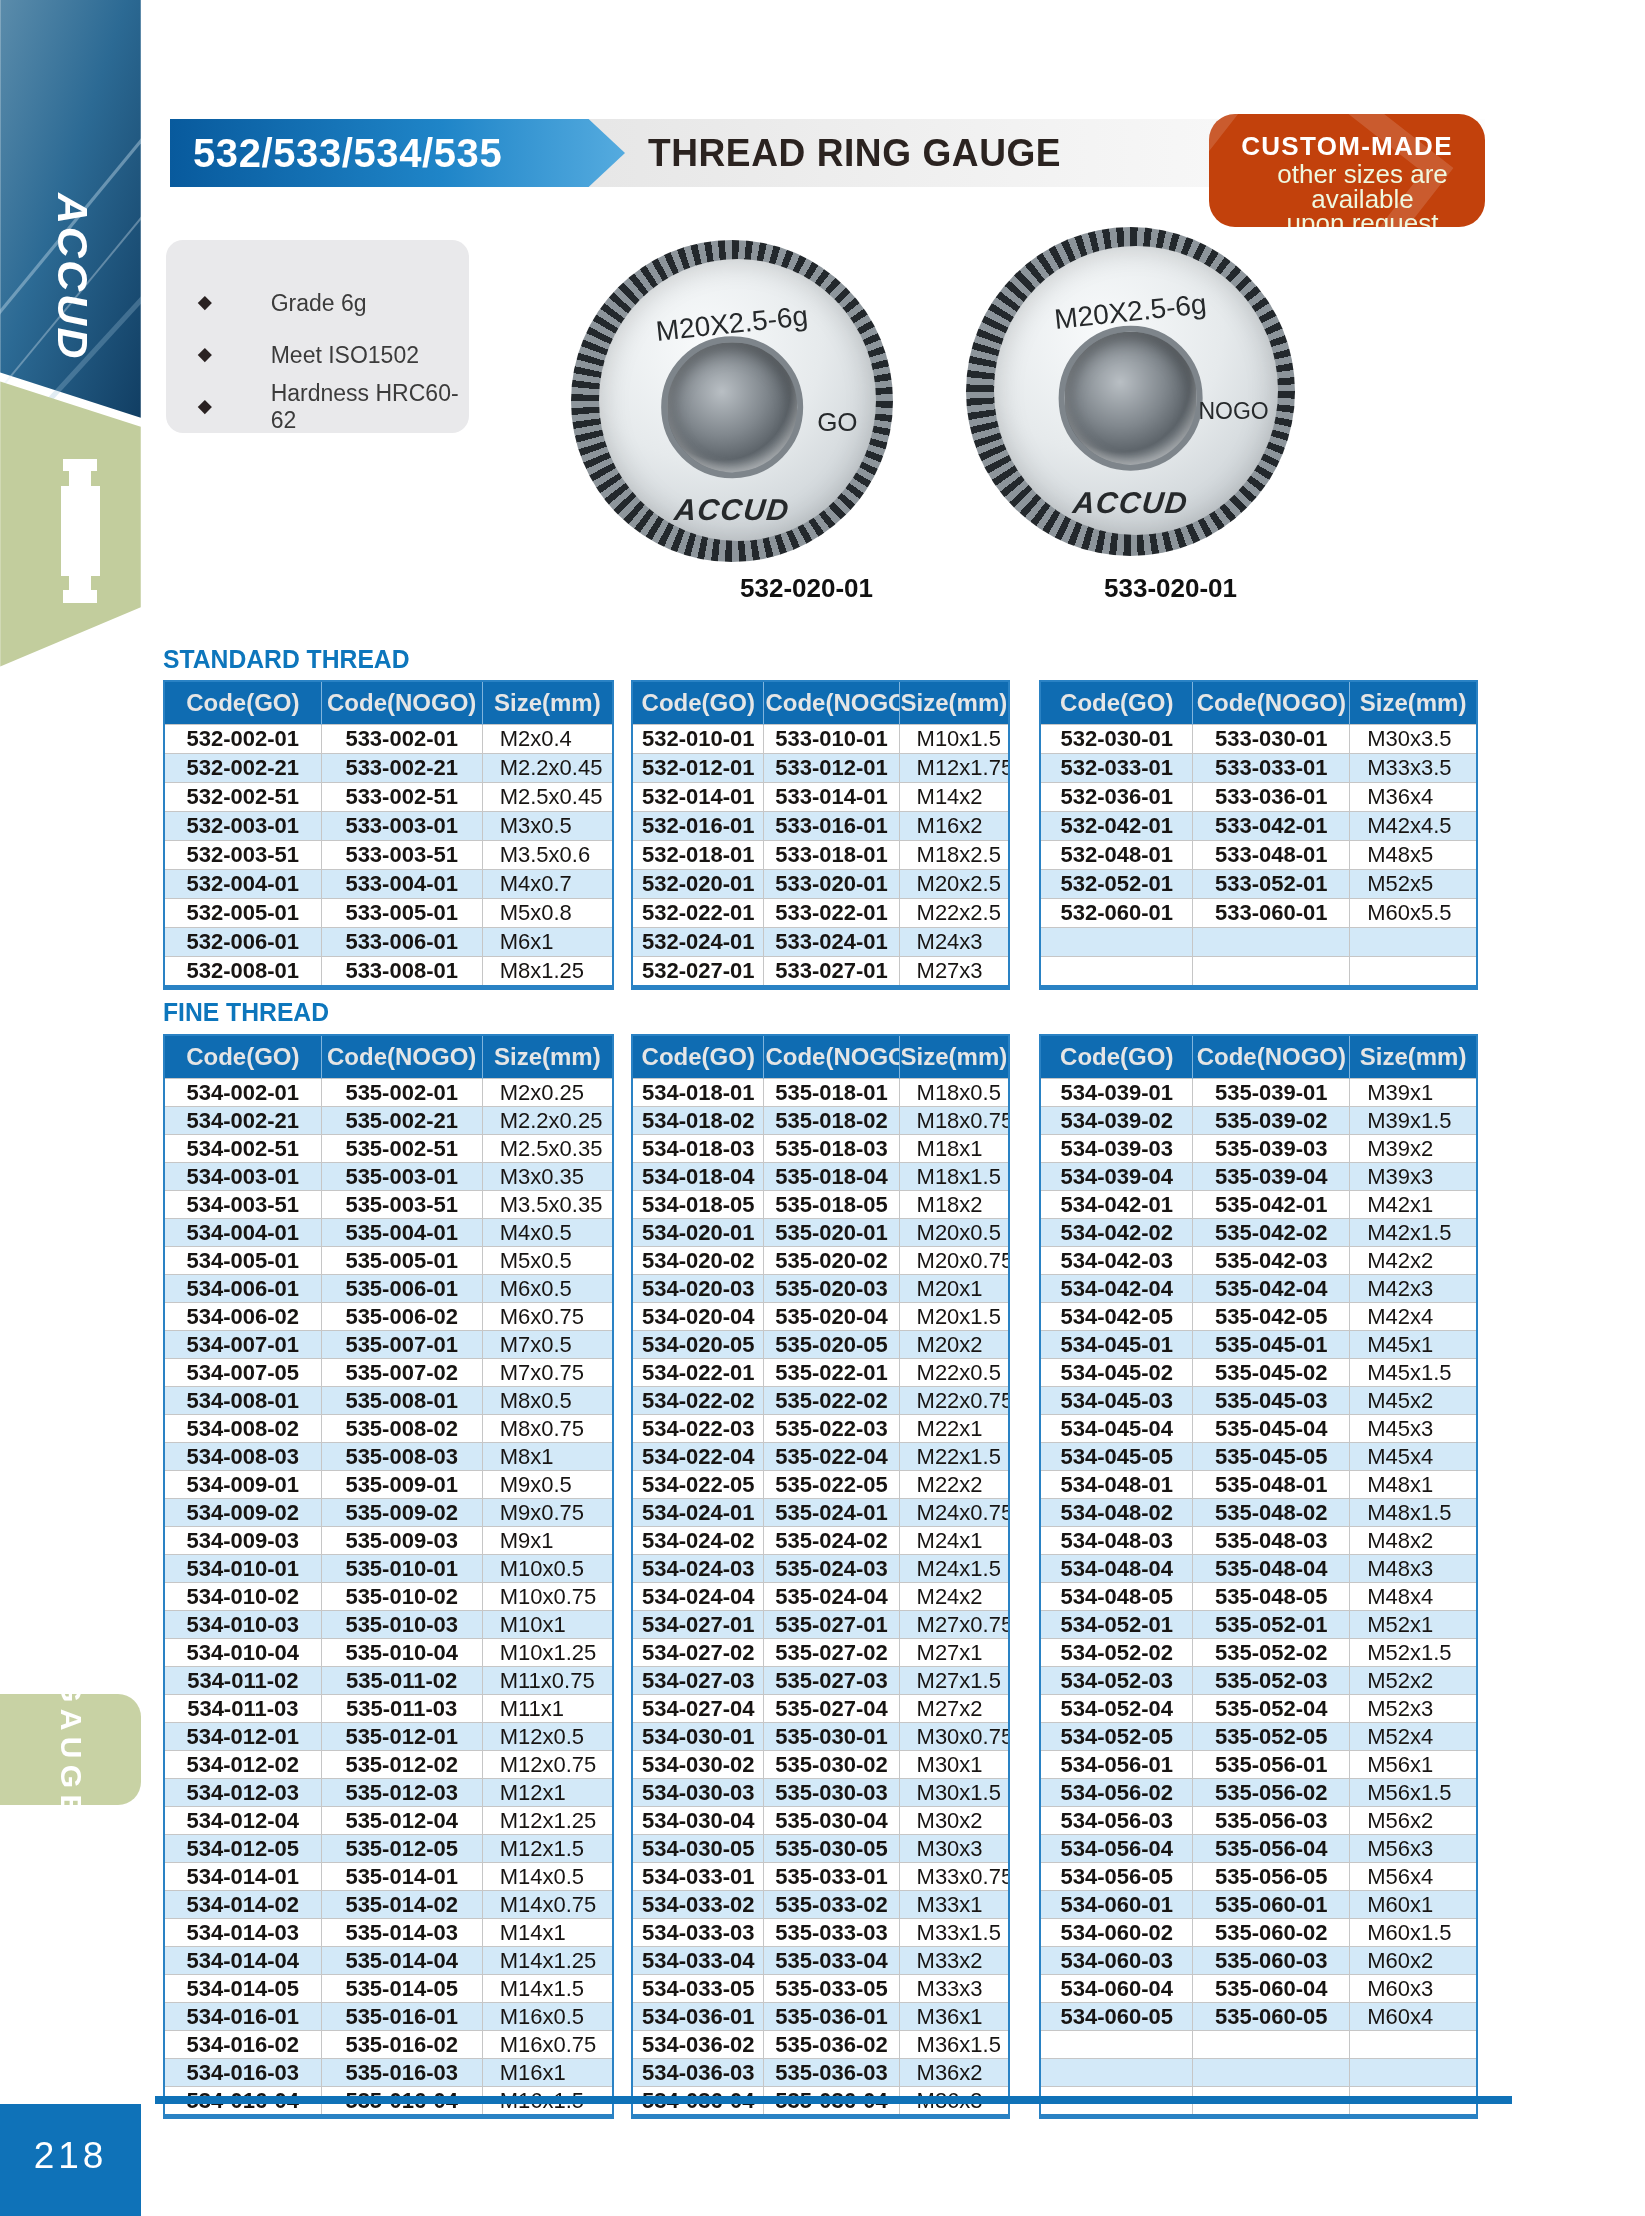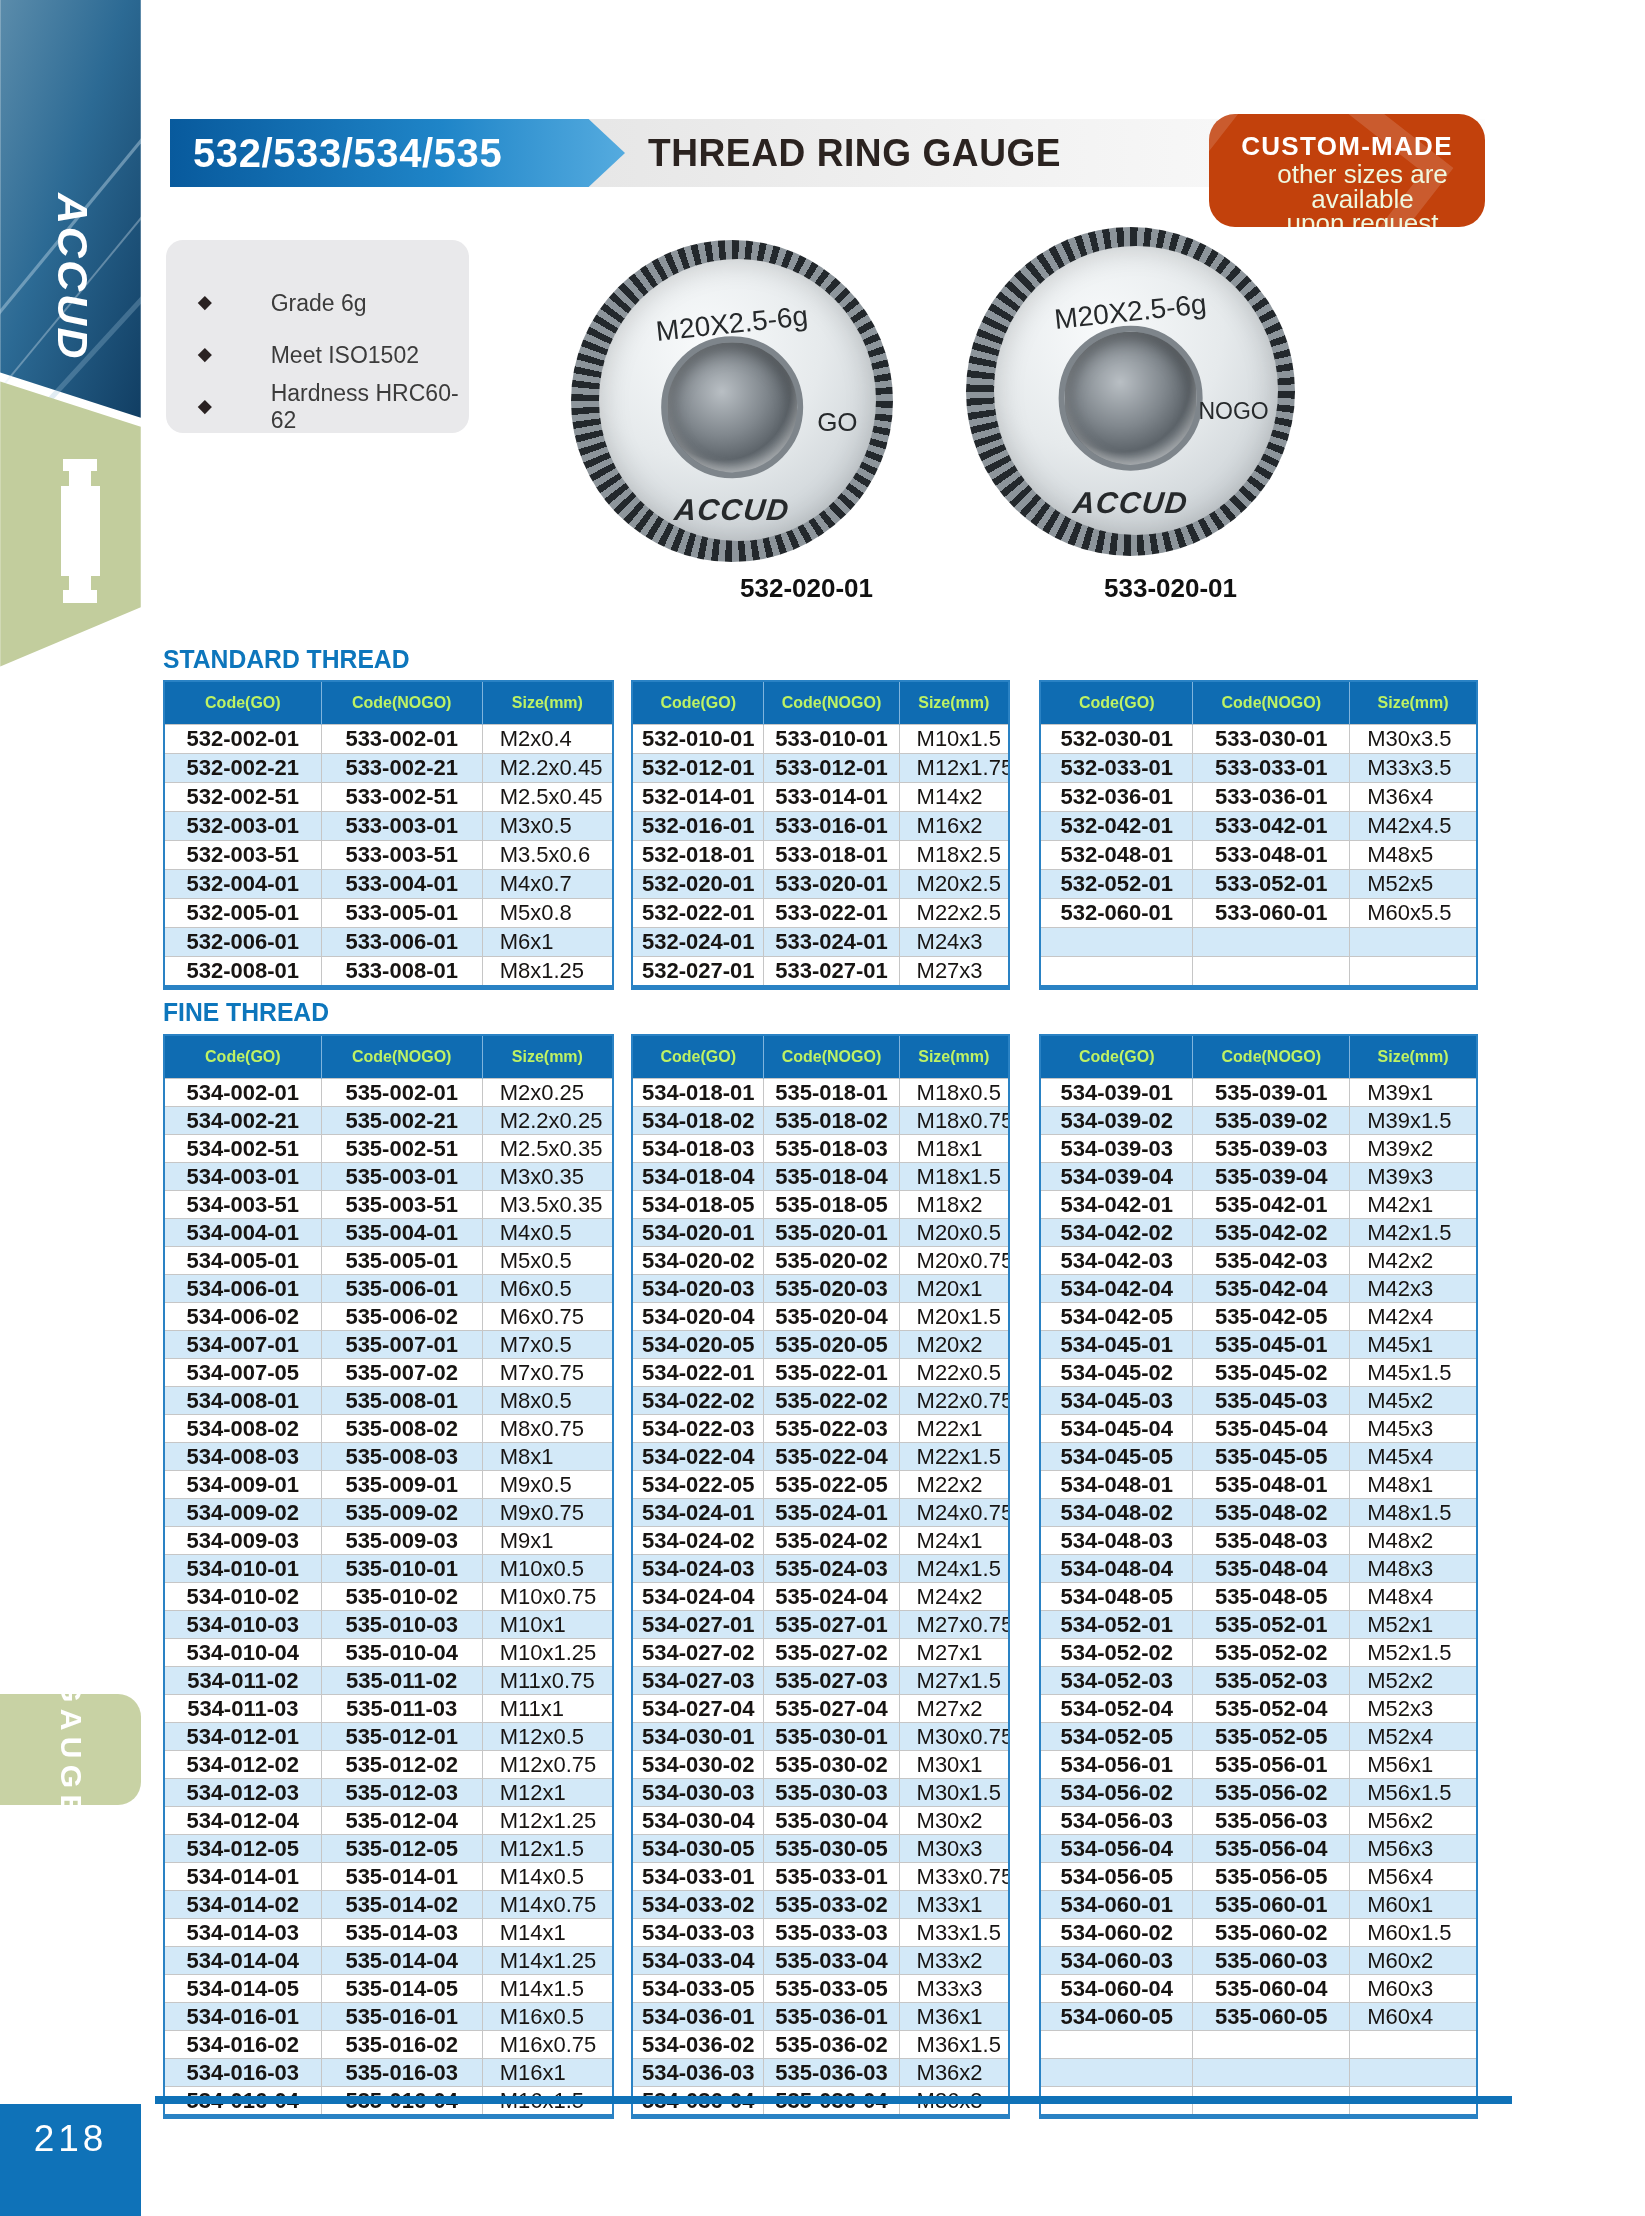--- a/index.html
+++ b/index.html
@@ -14,21 +14,21 @@
   .gauge-picto div{background:#fff;margin:0 auto;}
   .gp1{width:34px;height:11.6px;}
   .gp2{width:22px;height:15.5px;}
   .gp3{width:39px;height:90px;}
   .gp4{width:22px;height:14px;}
   .gp5{width:34px;height:13px;}
   .gauge-tab{left:0;top:1694px;width:141px;height:111px;background:#c8d2a4;border-radius:0 23px 23px 0;
     display:flex;align-items:center;justify-content:center;}
   .gauge-tab span{writing-mode:vertical-rl;color:#fff;font-size:30px;font-weight:bold;letter-spacing:6.4px;}
   .page-box{left:0;top:2104px;width:141px;height:112px;background:#0f72b8;color:#fff;
-    font-size:37px;text-align:center;padding-top:14px;box-sizing:border-box;letter-spacing:3.9px;}
+    font-size:37px;text-align:center;padding-top:31px;box-sizing:border-box;letter-spacing:3.9px;}
 
   
   .gray-strip{left:170px;top:119px;width:1315px;height:68px;
     background:linear-gradient(90deg,#f1f1f1 0%,#e6e6e6 30%,#f4f4f4 70%,#fdfdfd 100%);}
   .banner{left:170px;top:119px;width:455px;height:68px;
     clip-path:polygon(0 0,92% 0,100% 50%,92% 100%,0 100%);
     background:linear-gradient(90deg,#085a9d 0%,#1f85c8 60%,#55abdf 100%);}
   .model-text{left:193px;top:119px;height:68px;line-height:68px;color:#fff;
     font-size:40px;font-weight:bold;letter-spacing:0.6px;}
   .page-title{left:648px;top:119px;height:68px;line-height:68px;color:#2b2320;
@@ -61,21 +61,21 @@
     transform:rotate(-6deg);}
   .ring-type{position:absolute;right:11%;top:52%;font-size:26px;color:#26292b;}
   .ring-brand{position:absolute;left:0;bottom:11%;width:100%;text-align:center;font-size:30px;font-weight:bold;
     font-style:italic;letter-spacing:1.3px;color:#26292b;transform:skewX(-6deg);}
   .caption{position:absolute;width:271px;text-align:center;font-size:26px;font-weight:bold;color:#111;}
 
   
   .sec-title{font-size:26px;font-weight:bold;color:#0d76bc;transform:scaleX(.95);transform-origin:left center;}
   table.tbl{position:absolute;border-collapse:collapse;table-layout:fixed;background:#fff;
     border:2.6px solid #2a82c4;border-bottom-width:5.8px;}
-  .tbl th{background:#0f6cb2;color:#bef264;font-size:16px;font-weight:bold;height:40px;
+  .tbl th{background:#0f6cb2;color:#e5e5e5;font-size:24px;font-weight:bold;height:40px;
     border-right:1.9px solid #7fb4dd;overflow:hidden;white-space:nowrap;}
   .tbl th:last-child{border-right:none;}
   .tbl td{font-size:22px;color:#171412;border-top:1.3px solid #c6c6c6;border-right:1.3px solid #c6c6c6;
     overflow:hidden;white-space:nowrap;}
   .tbl td:last-child{border-right:none;}
   .tbl tbody tr:nth-child(even) td{background:#d3e9f8;}
   .tbl td.code{font-weight:bold;text-align:center;}
   .tbl td.size{text-align:left;padding-left:17px;}
   .tbl th:nth-child(1),.tbl td:nth-child(1){width:35%;}
   .tbl th:nth-child(2),.tbl td:nth-child(2){width:36%;}

